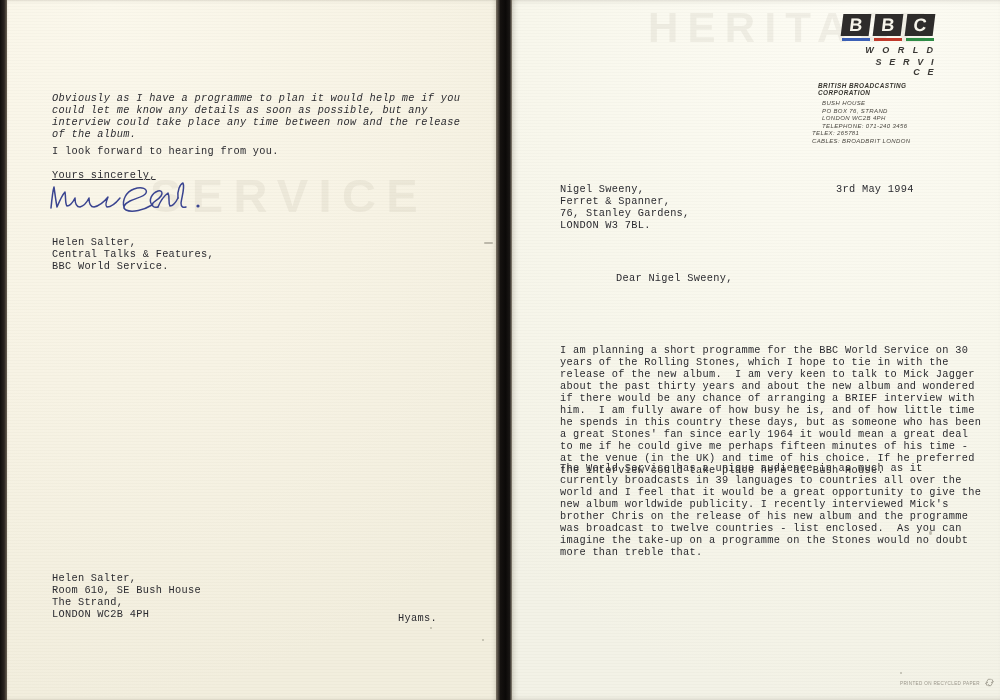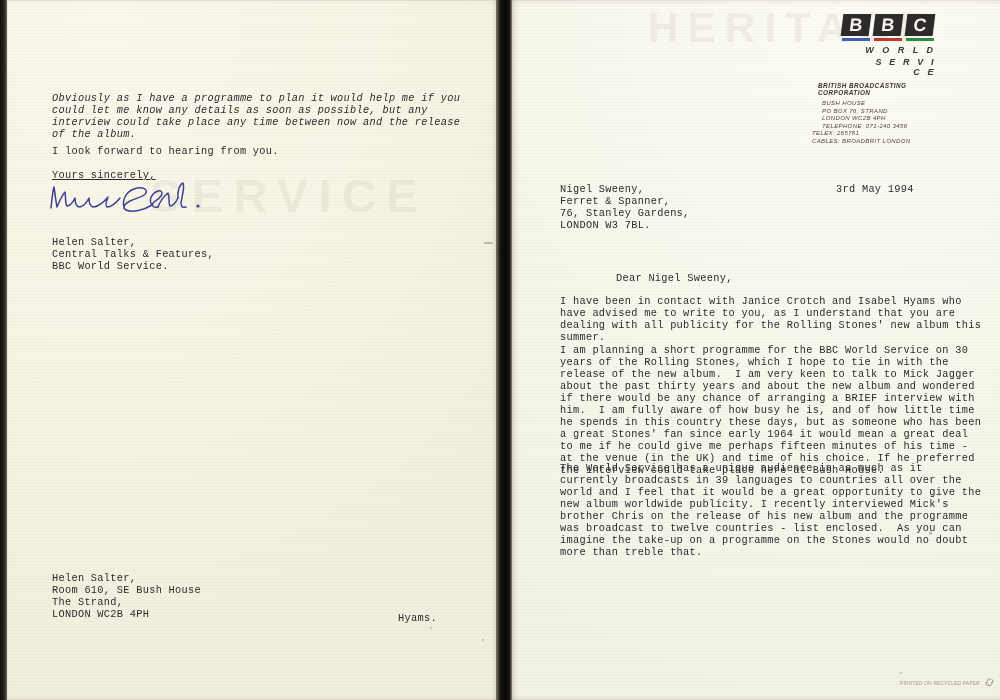--- a/index.html
+++ b/index.html
@@ -286,24 +286,20 @@
 
   <div class="tw" id="right-recipient" style="left:560px; top:183px;">Nigel Sweeny,
 Ferret &amp; Spanner,
 76, Stanley Gardens,
 LONDON W3 7BL.</div>
 
   <div class="tw" id="right-date" style="left:836px; top:183px;">3rd May 1994</div>
 
   <div class="tw" id="right-salutation" style="left:592px; top:272px;margin-left:24px;">Dear Nigel Sweeny,</div>
 
-  <div class="tw justified" id="right-para-1" style="left:560px; top:295px; width:378px;">I have been in contact with Janice Crotch and Isabel Hyams who
-have advised me to write to you, as I understand that you are
-dealing with all publicity for the Rolling Stones' new album this
-summer.</div>
 
   <div class="tw justified" id="right-para-2" style="left:560px; top:344px; width:378px;">I am planning a short programme for the BBC World Service on 30
 years of the Rolling Stones, which I hope to tie in with the
 release of the new album.  I am very keen to talk to Mick Jagger
 about the past thirty years and about the new album and wondered
 if there would be any chance of arranging a BRIEF interview with
 him.  I am fully aware of how busy he is, and of how little time
 he spends in this country these days, but as someone who has been
 a great Stones' fan since early 1964 it would mean a great deal
 to me if he could give me perhaps fifteen minutes of his time -

